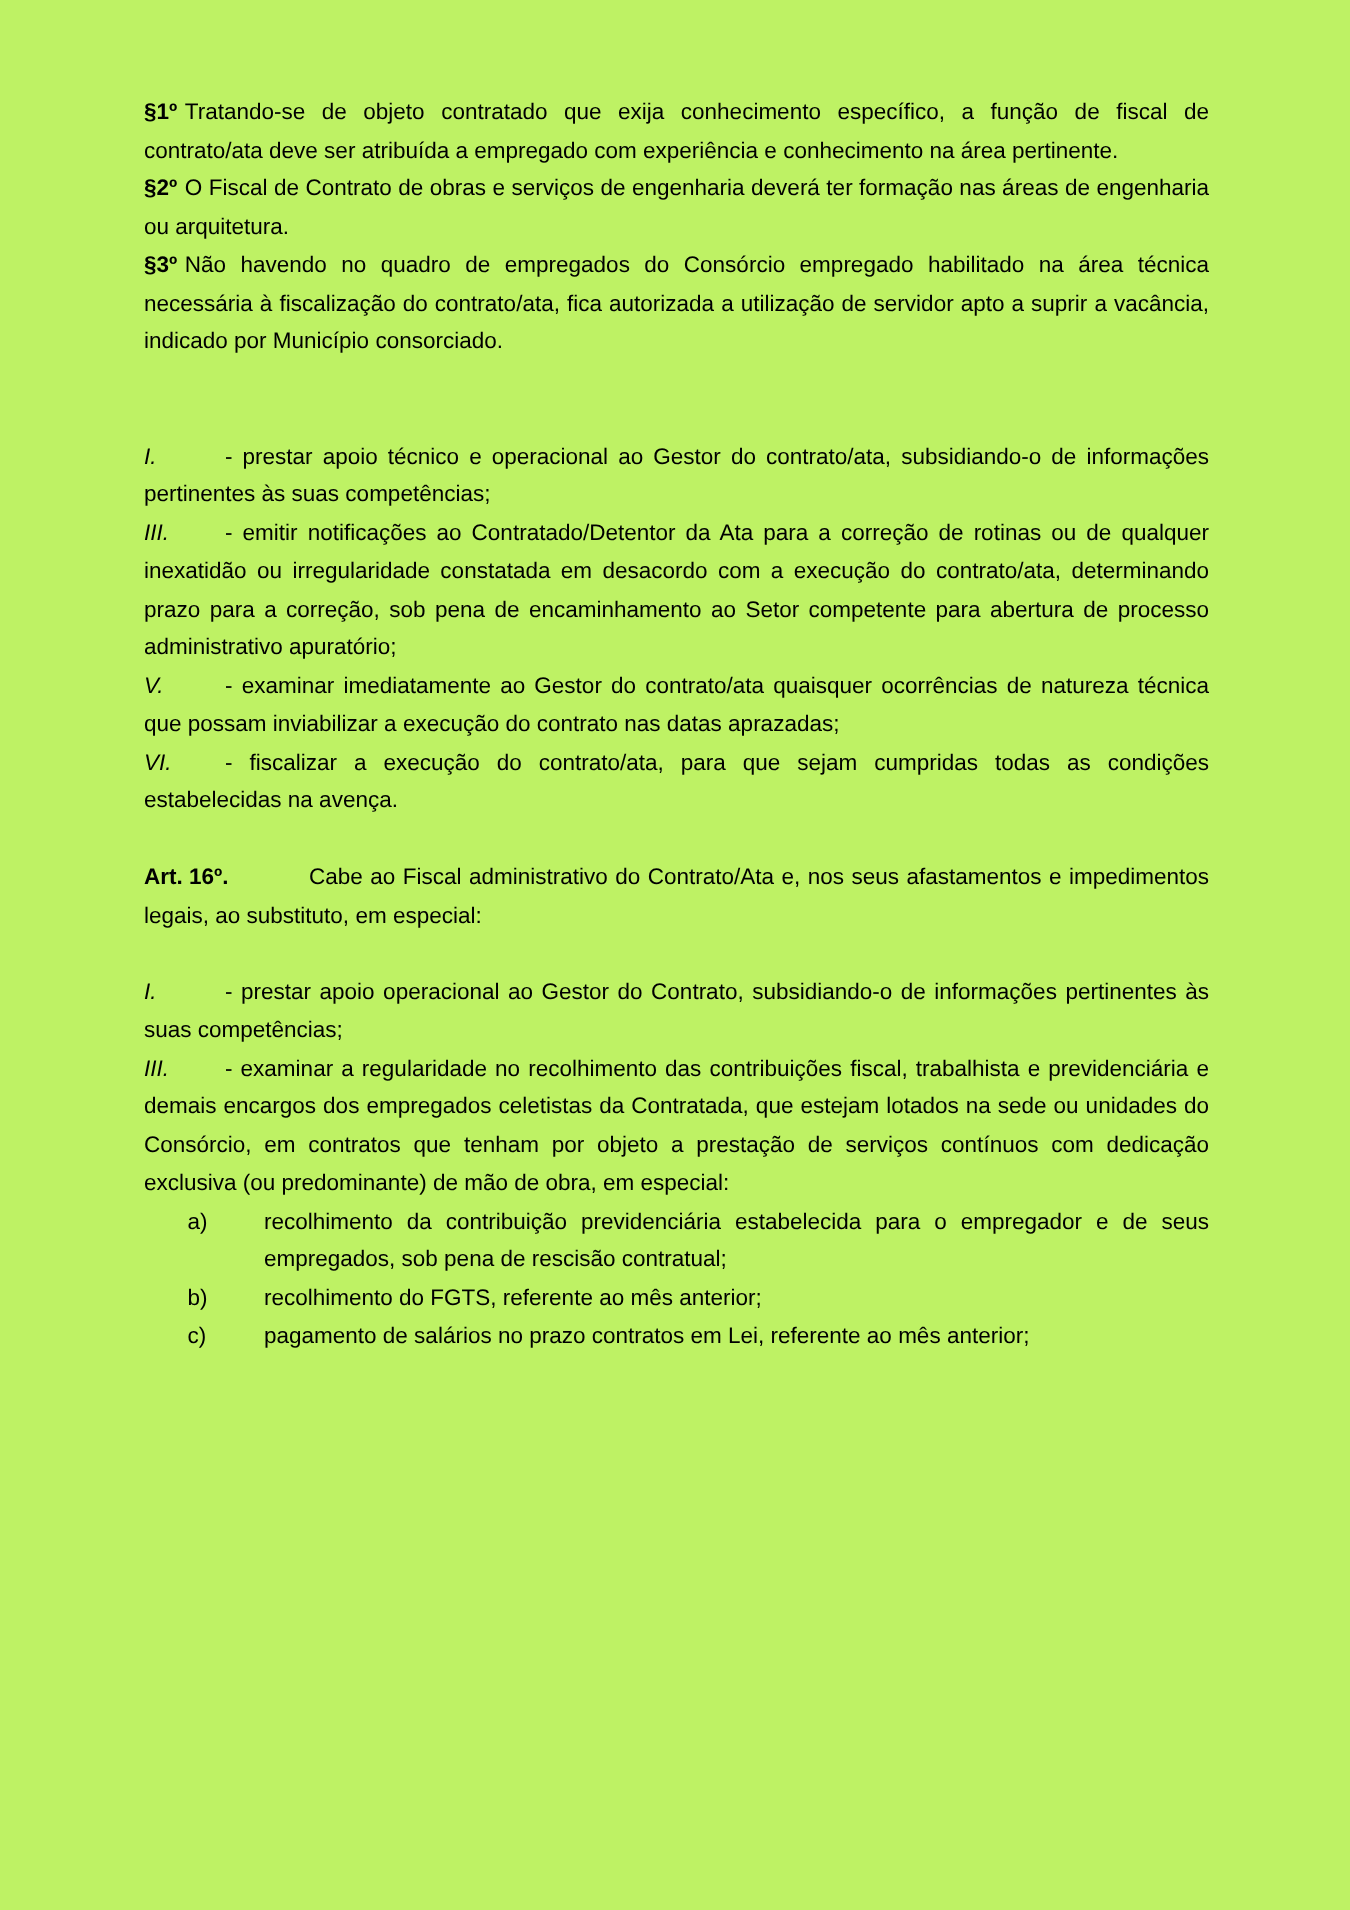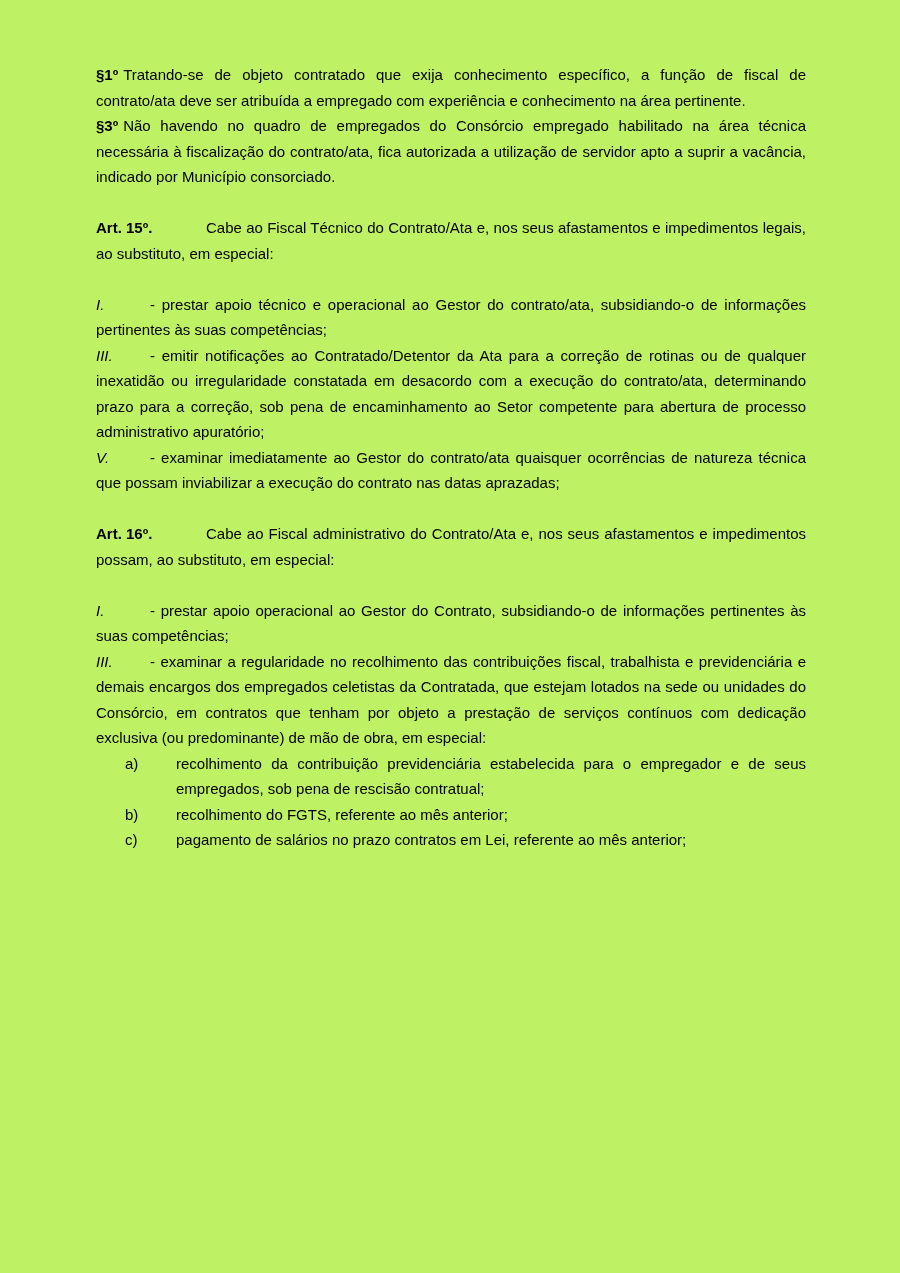--- a/index.html
+++ b/index.html
@@ -24,36 +24,37 @@
   .sub-marker { width: 51px; flex-shrink: 0; }
   .sub-text { flex: 1; text-align: justify; }
 </style>
 </head>
 <body>
 
 <div class="page">
 
   <p class="para"><span class="marker-b">§1º</span><span>Tratando-se de objeto contratado que exija conhecimento específico, a função de fiscal de contrato/ata deve ser atribuída a empregado com experiência e conhecimento na área pertinente.</span></p>
 
+  <p class="para"><span class="marker-b">§2º</span><span>O Fiscal de Contrato de obras e serviços de engenharia deverá ter formação nas áreas de engenharia ou arquitetura.</span></p>
 
   <p class="para"><span class="marker-b">§3º</span><span>Não havendo no quadro de empregados do Consórcio empregado habilitado na área técnica necessária à fiscalização do contrato/ata, fica autorizada a utilização de servidor apto a suprir a vacância, indicado por Município consorciado.</span></p>
 
   <div class="blank"></div>
 
-  <p class="para"><span class="marker-art">Art. 15º.</span><span>Cabe ao Fiscal Técnico do Contrato/Ata e, nos seus afastamentos e impedimentos legais, ao substituto, em especial:</span></p>
 
   <div class="blank"></div>
 
   <p class="para"><span class="marker-roman">I.</span><span>- prestar apoio técnico e operacional ao Gestor do contrato/ata, subsidiando-o de informações pertinentes às suas competências;</span></p>
   <p class="para"><span class="marker-roman">III.</span><span>- emitir notificações ao Contratado/Detentor da Ata para a correção de rotinas ou de qualquer inexatidão ou irregularidade constatada em desacordo com a execução do contrato/ata, determinando prazo para a correção, sob pena de encaminhamento ao Setor competente para abertura de processo administrativo apuratório;</span></p>
   <p class="para"><span class="marker-roman">V.</span><span>- examinar imediatamente ao Gestor do contrato/ata quaisquer ocorrências de natureza técnica que possam inviabilizar a execução do contrato nas datas aprazadas;</span></p>
+  <p class="para"><span class="marker-roman">VI.</span><span>- fiscalizar a execução do contrato/ata, para que sejam cumpridas todas as condições estabelecidas na avença.</span></p>
 
   <div class="blank"></div>
 
-  <p class="para"><span class="marker-art">Art. 16º.</span><span>Cabe ao Fiscal administrativo do Contrato/Ata e, nos seus afastamentos e impedimentos possam, ao substituto, em especial:</span></p>
+  <p class="para"><span class="marker-art">Art. 16º.</span><span>Cabe ao Fiscal administrativo do Contrato/Ata e, nos seus afastamentos e impedimentos legais, ao substituto, em especial:</span></p>
 
   <div class="blank"></div>
 
   <p class="para"><span class="marker-roman">I.</span><span>- prestar apoio operacional ao Gestor do Contrato, subsidiando-o de informações pertinentes às suas competências;</span></p>
   <p class="para"><span class="marker-roman">III.</span><span>- examinar a regularidade no recolhimento das contribuições fiscal, trabalhista e previdenciária e demais encargos dos empregados celetistas da Contratada, que estejam lotados na sede ou unidades do Consórcio, em contratos que tenham por objeto a prestação de serviços contínuos com dedicação exclusiva (ou predominante) de mão de obra, em especial:</span></p>
 
   <div class="subitem">
       <span class="sub-marker">a)</span>
       <span class="sub-text">recolhimento da contribuição previdenciária estabelecida para o empregador e de seus empregados, sob pena de rescisão contratual;</span>
     </div>

